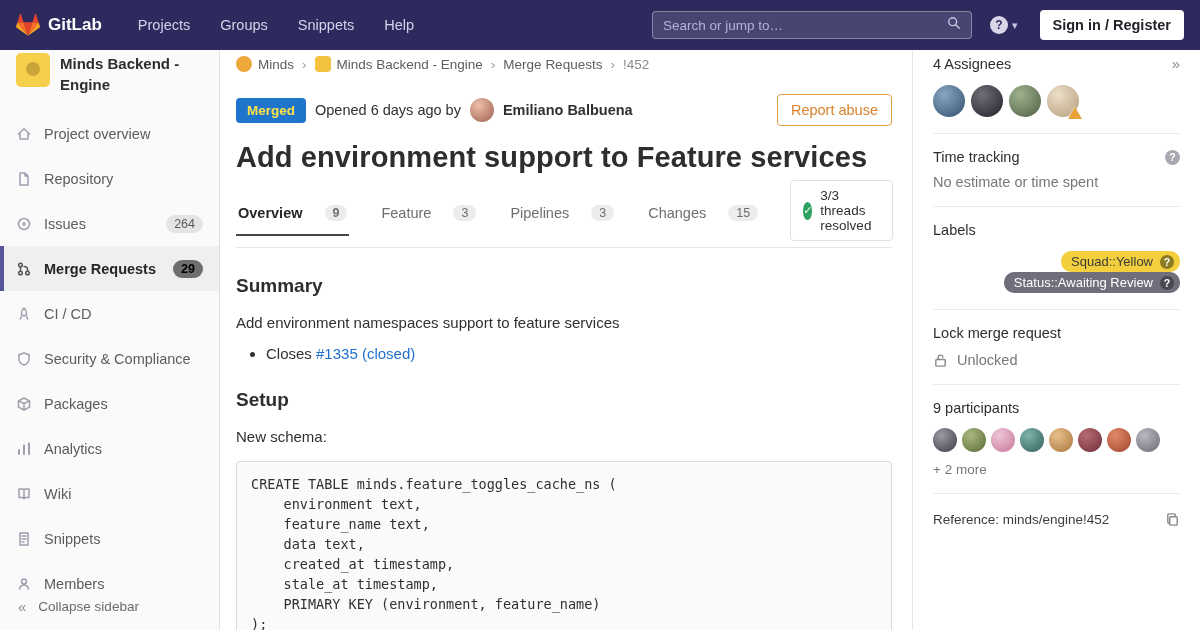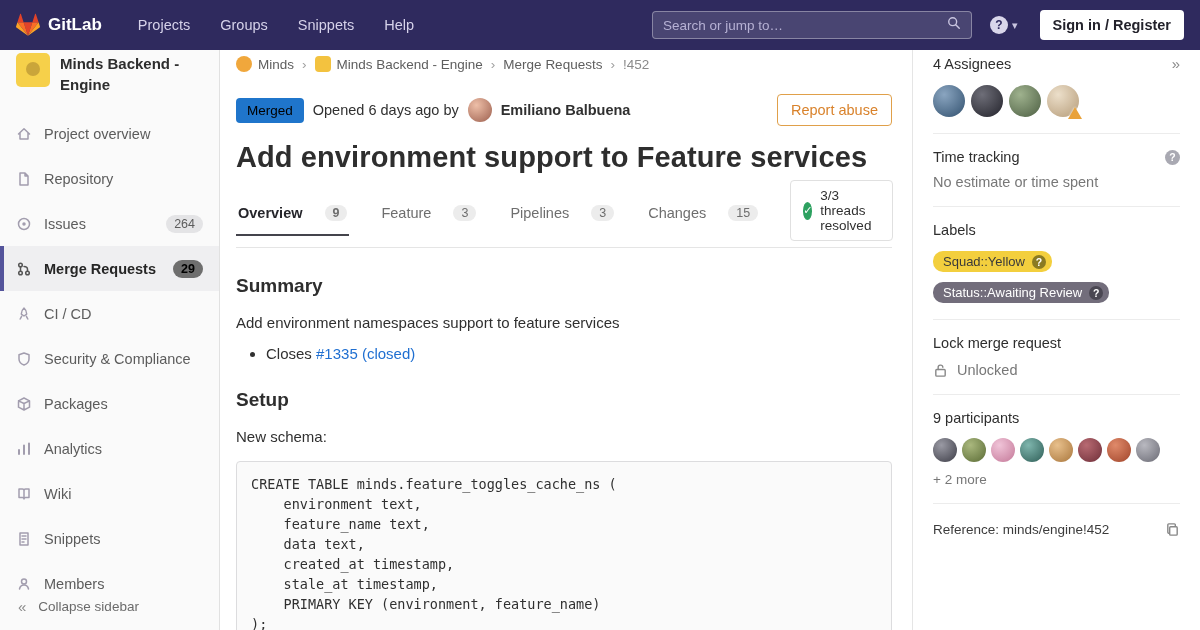--- a/index.html
+++ b/index.html
@@ -44,21 +44,21 @@
   
   .main { position:absolute; top:40px; left:220px; right:288px; bottom:0; background:#fff; padding:0 20px 0 16px; overflow:hidden; }
   .breadcrumb { display:flex; align-items:center; gap:8px; padding-top:16px; font-size:13.5px; color:#5e5e5e; }
   .crumb { display:flex; align-items:center; gap:6px; cursor:pointer; }
   .crumb-ic { width:16px; height:16px; border-radius:4px; background:#f3c23f; position:relative; }
   .crumb-ic.round { border-radius:50%; background:#f0a73c; }
   .crumb-sep { color:#a0a0a0; }
   .crumb-current { color:#8a8a8a; }
 
   .status-row { display:flex; align-items:center; gap:9px; margin-top:22px; }
-  .merged-badge { background:var(--merged_badge,#1f75cb); color:#000000; font-size:13.5px; padding:5px 11px; border-radius:4px; }
+  .merged-badge { background:var(--merged_badge,#1f75cb); color:#fde047; font-size:13.5px; padding:5px 11px; border-radius:4px;font-weight:bold; }
   .meta-text { font-size:14.5px; color:#303030; }
   .avatar { border-radius:50%; flex:none; }
   .author-av { width:24px; height:24px; background:radial-gradient(circle at 35% 30%, #eebfa8, #9c5f4e); }
   .author-name { font-weight:700; font-size:14.5px; cursor:pointer; }
   .report-abuse { margin-left:auto; background:#fff; border:1px solid #e0a04a; color:var(--report_abuse,#d9822b);
     font-size:14.5px; padding:7px 13px; border-radius:4px; cursor:pointer; font-family:"Liberation Sans",sans-serif; }
 
   .mr-title { font-size:29px; font-weight:700; color:#2e2e2e; margin-top:15px; letter-spacing:.1px; }
 
   .tabs-row { display:flex; align-items:center; margin-top:6px; border-bottom:1px solid #e5e5e5; }
@@ -91,21 +91,21 @@
     display:flex; align-items:center; justify-content:center; cursor:pointer; }
   .avatars { display:flex; gap:6px; margin-top:13px; }
   .avatars .avatar { width:32px; height:32px; cursor:pointer; position:relative; }
   .a1 { background:radial-gradient(circle at 35% 30%, #8aa5c0, #31506e); }
   .a2 { background:radial-gradient(circle at 35% 30%, #6e6e78, #22222a); }
   .a3 { background:radial-gradient(circle at 35% 30%, #9fb28e, #4c5e42); }
   .a4 { background:radial-gradient(circle at 35% 30%, #ecdfca, #b59b78); }
   .warn-badge { position:absolute; right:-3px; bottom:-2px; width:0; height:0;
     border-left:7px solid transparent; border-right:7px solid transparent; border-bottom:12px solid #e9a23a;
     filter:drop-shadow(0 0 1px #fff); }
-  .label-pills { display:flex; flex-direction:column; align-items:flex-start; gap:10px; margin-top:13px; }
+  .label-pills { display:flex; flex-direction:column; align-items:flex-end; gap:0; margin-top:13px; }
   .pill { display:flex; align-items:center; gap:7px; border-radius:10px; padding:3px 6px 3px 10px; font-size:13px; cursor:pointer; }
   .pill.yellow { background:var(--label_yellow,#f3cf3e); color:#3a3a3a; }
   .pill.gray { background:var(--label_gray,#726d7b); color:#fff; }
   .pill .help-dot { width:14px; height:14px; }
   .pill.yellow .help-dot { background:#8a7a22; }
   .pill.gray .help-dot { background:#4a4752; }
   .lock-row { display:flex; align-items:center; gap:9px; margin-top:11px; color:#777; }
   .lock-row svg { width:15px; height:15px; stroke:#888; fill:none; stroke-width:1.5; stroke-linecap:round; }
   .parts { display:flex; gap:5px; margin-top:12px; }
   .parts .avatar { width:24px; height:24px; cursor:pointer; }

